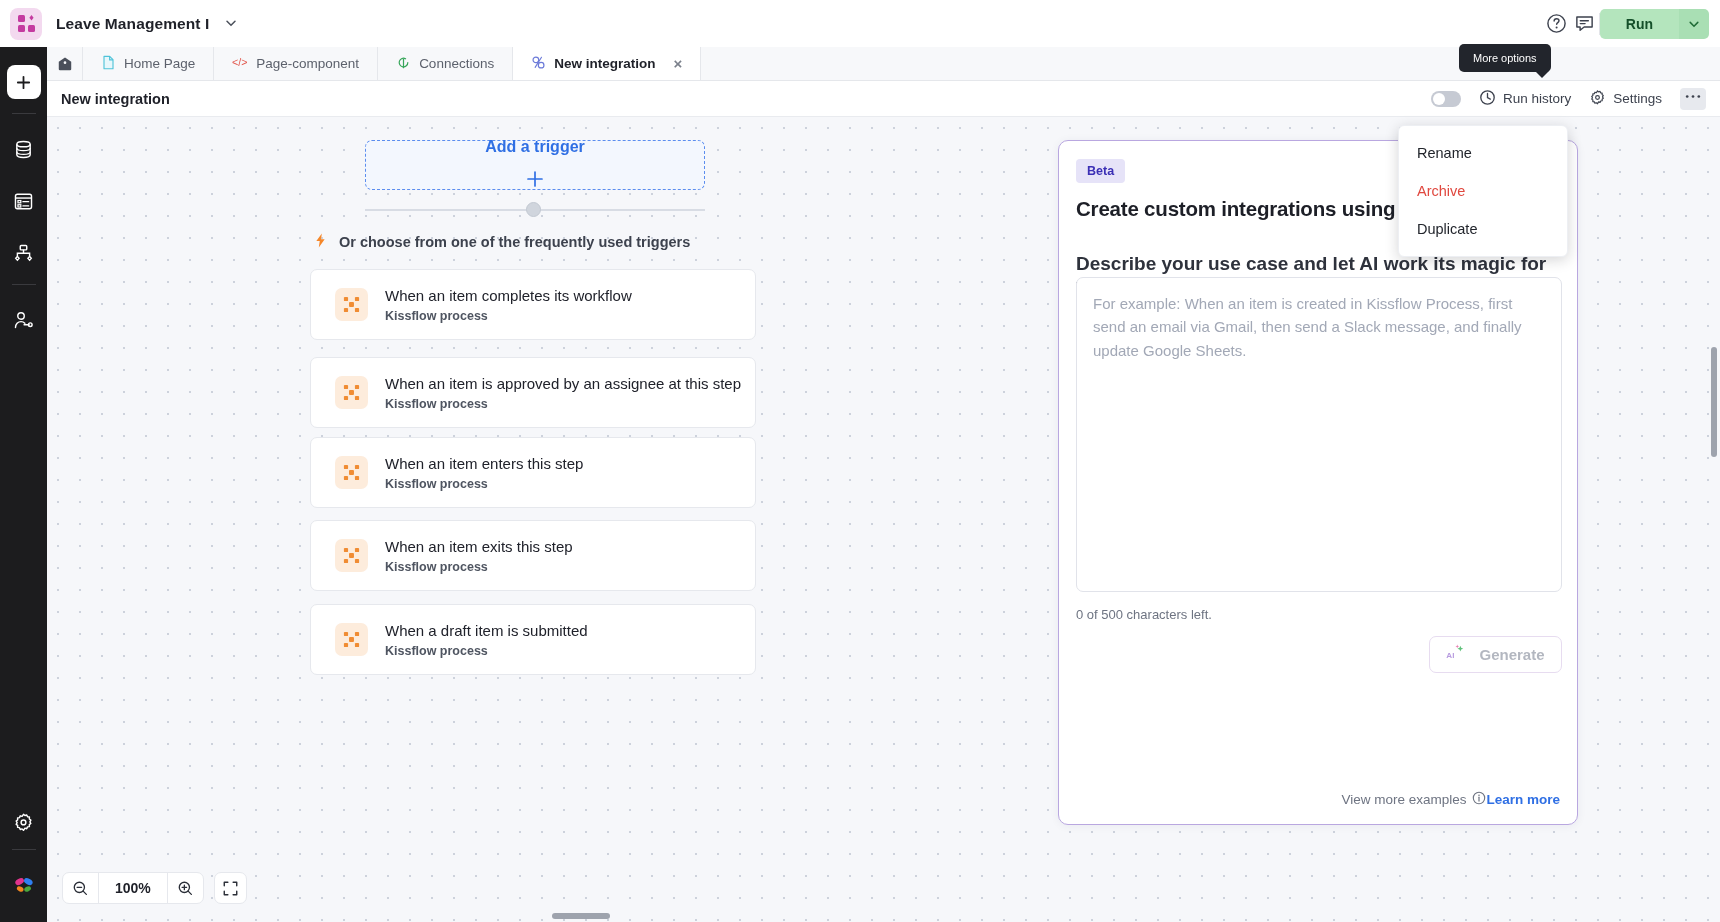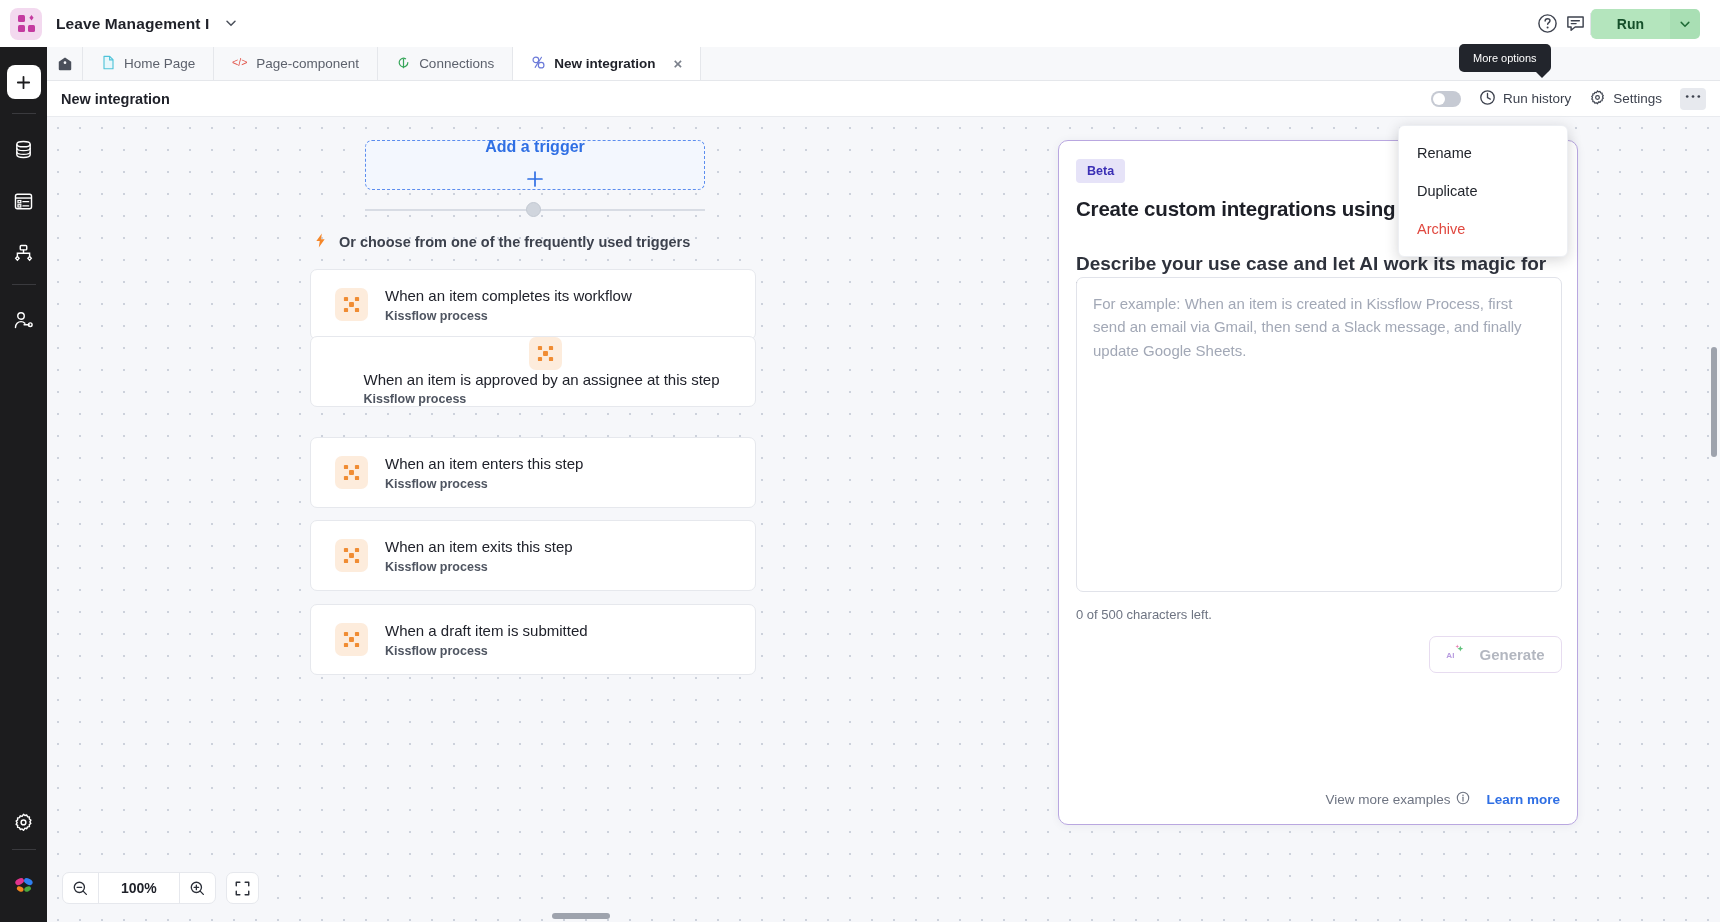--- a/index.html
+++ b/index.html
@@ -26,21 +26,21 @@
   #topbar {
     position: absolute; left: 0; top: 0; width: 1720px; height: 47px;
     background: #fff; display: flex; align-items: center; z-index: 50;
   }
   #app-logo {
     width: 32px; height: 32px; border-radius: 8px; background: #f3d9ef;
     margin-left: 10px; display: flex; align-items: center; justify-content: center;
   }
   #app-title { margin-left: 14px; font-size: 15.5px; font-weight: bold; color: #1f2129; letter-spacing: .1px;}
   #app-caret { margin-left: 16px; cursor: pointer; }
-  .topbar-right { margin-left: auto; display: flex; align-items: center; gap: 0; padding-right: 20px; }
+  .topbar-right { margin-left: auto; display: flex; align-items: center; gap: 0; padding-right: 11px; }
   .icon-btn { width: 28px; height: 28px; display: flex; align-items: center; justify-content: center; cursor: pointer; }
   .vdiv { width: 1px; height: 22px; background: #e2e4e9; }
   #run-group { display: flex; align-items: center; height: 30px; border-radius: 5px; overflow: hidden; }
   #run-btn { background: #b4e5bd; color: #15502a; font-size: 14px; font-weight: bold;
     padding: 0 26px; height: 30px; display: flex; align-items: center; cursor: pointer; }
   #run-caret { background: #a9dfb4; width: 30px; height: 30px; display: flex; align-items: center; justify-content: center; cursor: pointer; }
 
   
   #tabbar {
     position: absolute; left: 47px; top: 47px; width: 1673px; height: 34px;
@@ -101,21 +101,21 @@
      display: flex; align-items: center; justify-content: center; flex: 0 0 auto; }
   .trig-txt { margin-left: 17px; }
   .trig-title { font-size: 15px; color: #20222b; line-height: 1.35; }
   .trig-sub { font-size: 12.5px; color: #4f5561; font-weight: bold; margin-top: 2px; }
 
   
   #zoomctl { position: absolute; left: 15px; bottom: 18px; display: flex; align-items: center; gap: 10px; }
   #zoom-group { display: flex; align-items: stretch; background: #fff; border: 1px solid #e6e8ed;
      border-radius: 7px; overflow: hidden; height: 32px; }
   .zbtn { width: 35px; display: flex; align-items: center; justify-content: center; cursor: pointer; }
-  #zoom-val { display: flex; align-items: center; justify-content: center; padding: 0 22px;
+  #zoom-val { display: flex; align-items: center; justify-content: center; padding: 0 16px;
      font-size: 14px; font-weight: bold; color: #1f2129; border-left: 1px solid #e6e8ed;
      border-right: 1px solid #e6e8ed; min-width: 50px; cursor: pointer;}
   #fitbtn { width: 33px; height: 32px; background: #fff; border: 1px solid #e6e8ed; border-radius: 7px;
      display: flex; align-items: center; justify-content: center; cursor: pointer; }
 
   #hscroll { position: absolute; left: 505px; bottom: 3px; width: 58px; height: 6px;
      border-radius: 3px; background: #9ea3ad; cursor: pointer; }
   #vscroll { position: absolute; right: 3px; top: 230px; width: 6px; height: 110px;
      border-radius: 3px; background: #9ea3ad; cursor: pointer; }
 
@@ -139,21 +139,21 @@
   }
   #ai-textarea::placeholder { color: #a2a8b6; }
   #char-count { position: absolute; left: 17px; top: 466px; font-size: 13px; color: #6e7482; }
   #generate-btn {
     position: absolute; left: 370px; top: 495px; width: 133px; height: 37px;
     border: 1px solid #e7dcf0; border-radius: 7px; background: #fff;
     display: flex; align-items: center; justify-content: center; gap: 9px; cursor: pointer;
   }
   #generate-label { font-size: 15px; font-weight: bold; color: #b3b7c0; }
   #panel-footer { position: absolute; left: 0; bottom: 16px; width: 520px;
-     display: flex; align-items: center; justify-content: flex-end; gap: 16px; padding-right: 19px; }
+     display: flex; align-items: center; justify-content: flex-end; padding-right: 19px; }
   .foot-link { display: flex; align-items: center; gap: 6px; font-size: 13.5px; cursor: pointer; }
   #view-more { color: #6e7482; }
   #learn-more { color: #2f6fe4; font-weight: bold; }
 
   
   #tooltip {
     position: absolute; left: 1459px; top: 44px; background: #22252c; color: #fff;
     font-size: 11px; padding: 8px 14px; border-radius: 5px; z-index: 90; white-space: nowrap;
   }
   #tooltip::after { content:""; position:absolute; left: 76px; bottom: -6px;
@@ -386,21 +386,21 @@
           <rect x="13.6" y="13.6" width="4.4" height="4.4" rx="1" fill="#f08c33"></rect>
           <rect x="7.4" y="7.4" width="5.2" height="5.2" rx="1" fill="#f08c33"></rect>
         </svg>
     </div>
     <div class="trig-txt">
       <div class="trig-title">When an item completes its workflow</div>
       <div class="trig-sub">Kissflow process</div>
     </div>
   </div>
 
-  <div class="trig-card" style="top:219px;flex-direction:column;">
+  <div class="trig-card" style="top:240px;">
     <div class="trig-ico">
       <svg width="19" height="19" viewBox="0 0 20 20">
           <rect x="2" y="2" width="4.4" height="4.4" rx="1" fill="#f08c33"></rect>
           <rect x="13.6" y="2" width="4.4" height="4.4" rx="1" fill="#f08c33"></rect>
           <rect x="2" y="13.6" width="4.4" height="4.4" rx="1" fill="#f08c33"></rect>
           <rect x="13.6" y="13.6" width="4.4" height="4.4" rx="1" fill="#f08c33"></rect>
           <rect x="7.4" y="7.4" width="5.2" height="5.2" rx="1" fill="#f08c33"></rect>
         </svg>
     </div>
     <div class="trig-txt">
@@ -518,15 +518,15 @@
     <div class="foot-link">
       <span id="learn-more">Learn more</span>
     </div>
   </div>
 </div>
 
 <div id="tooltip">More options</div>
 
 <div id="more-menu">
   <div class="menu-item">Rename</div>
+  <div class="menu-item danger">Archive</div>
   <div class="menu-item">Duplicate</div>
-  <div class="menu-item danger">Archive</div>
 </div>
 
 </body></html>

